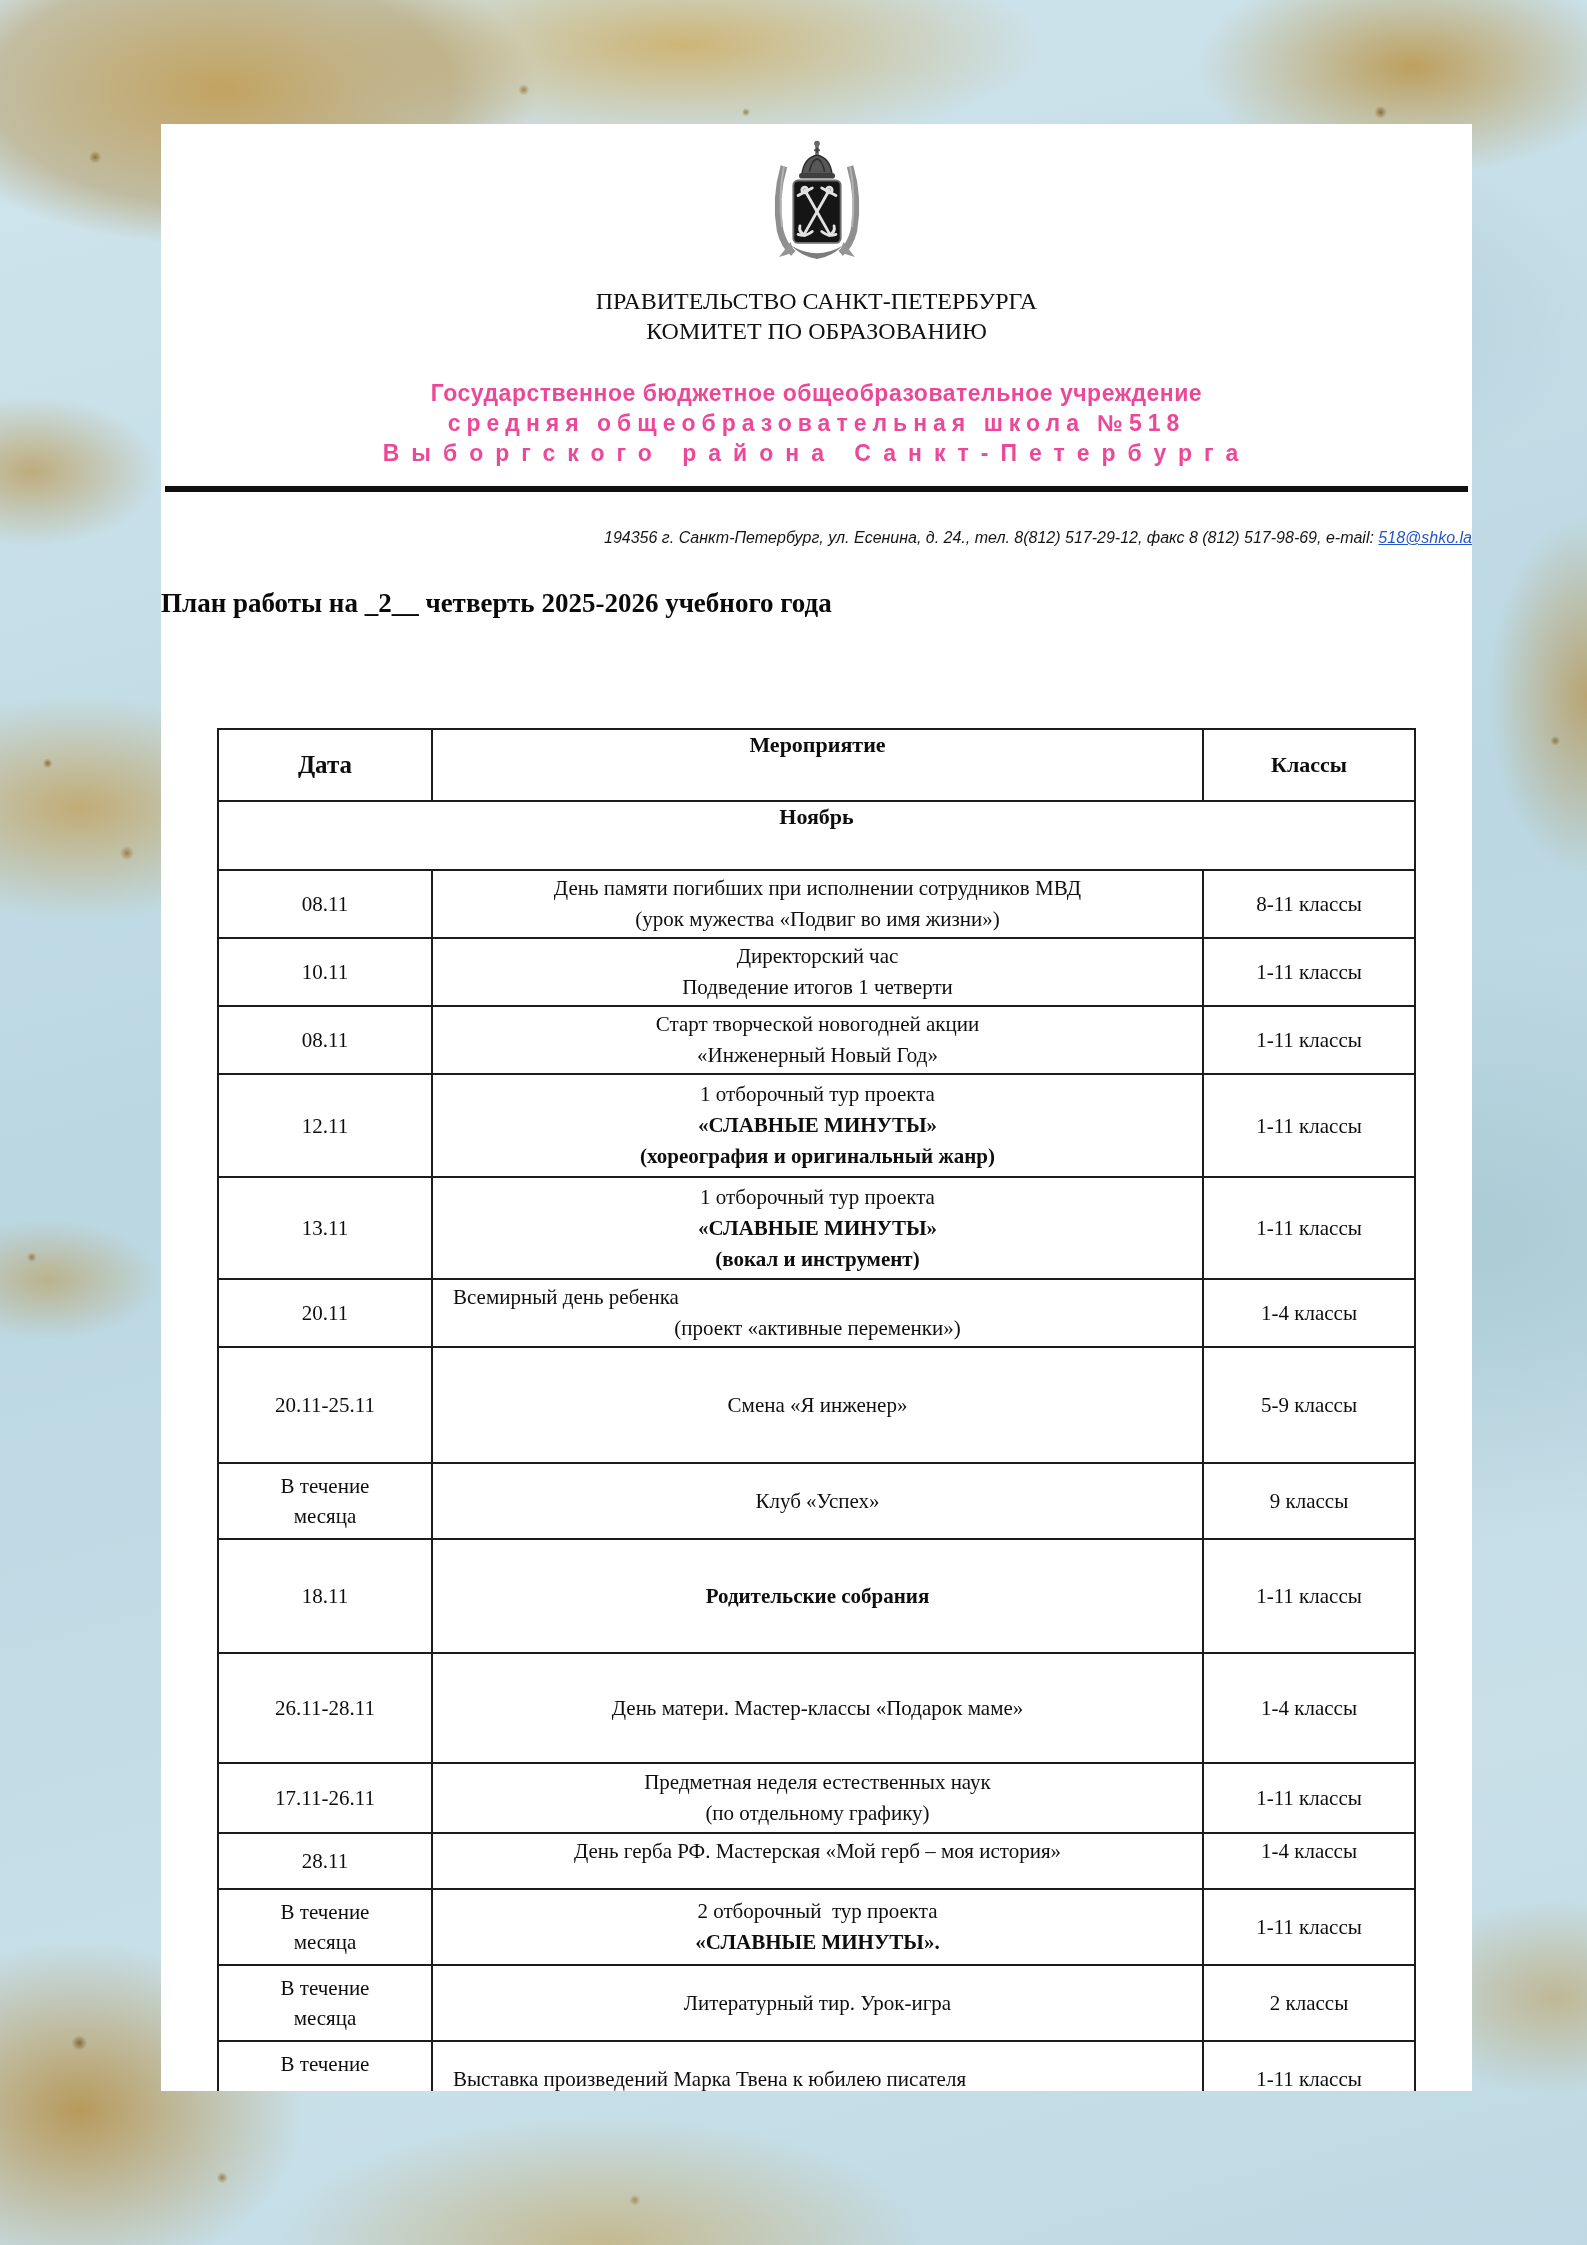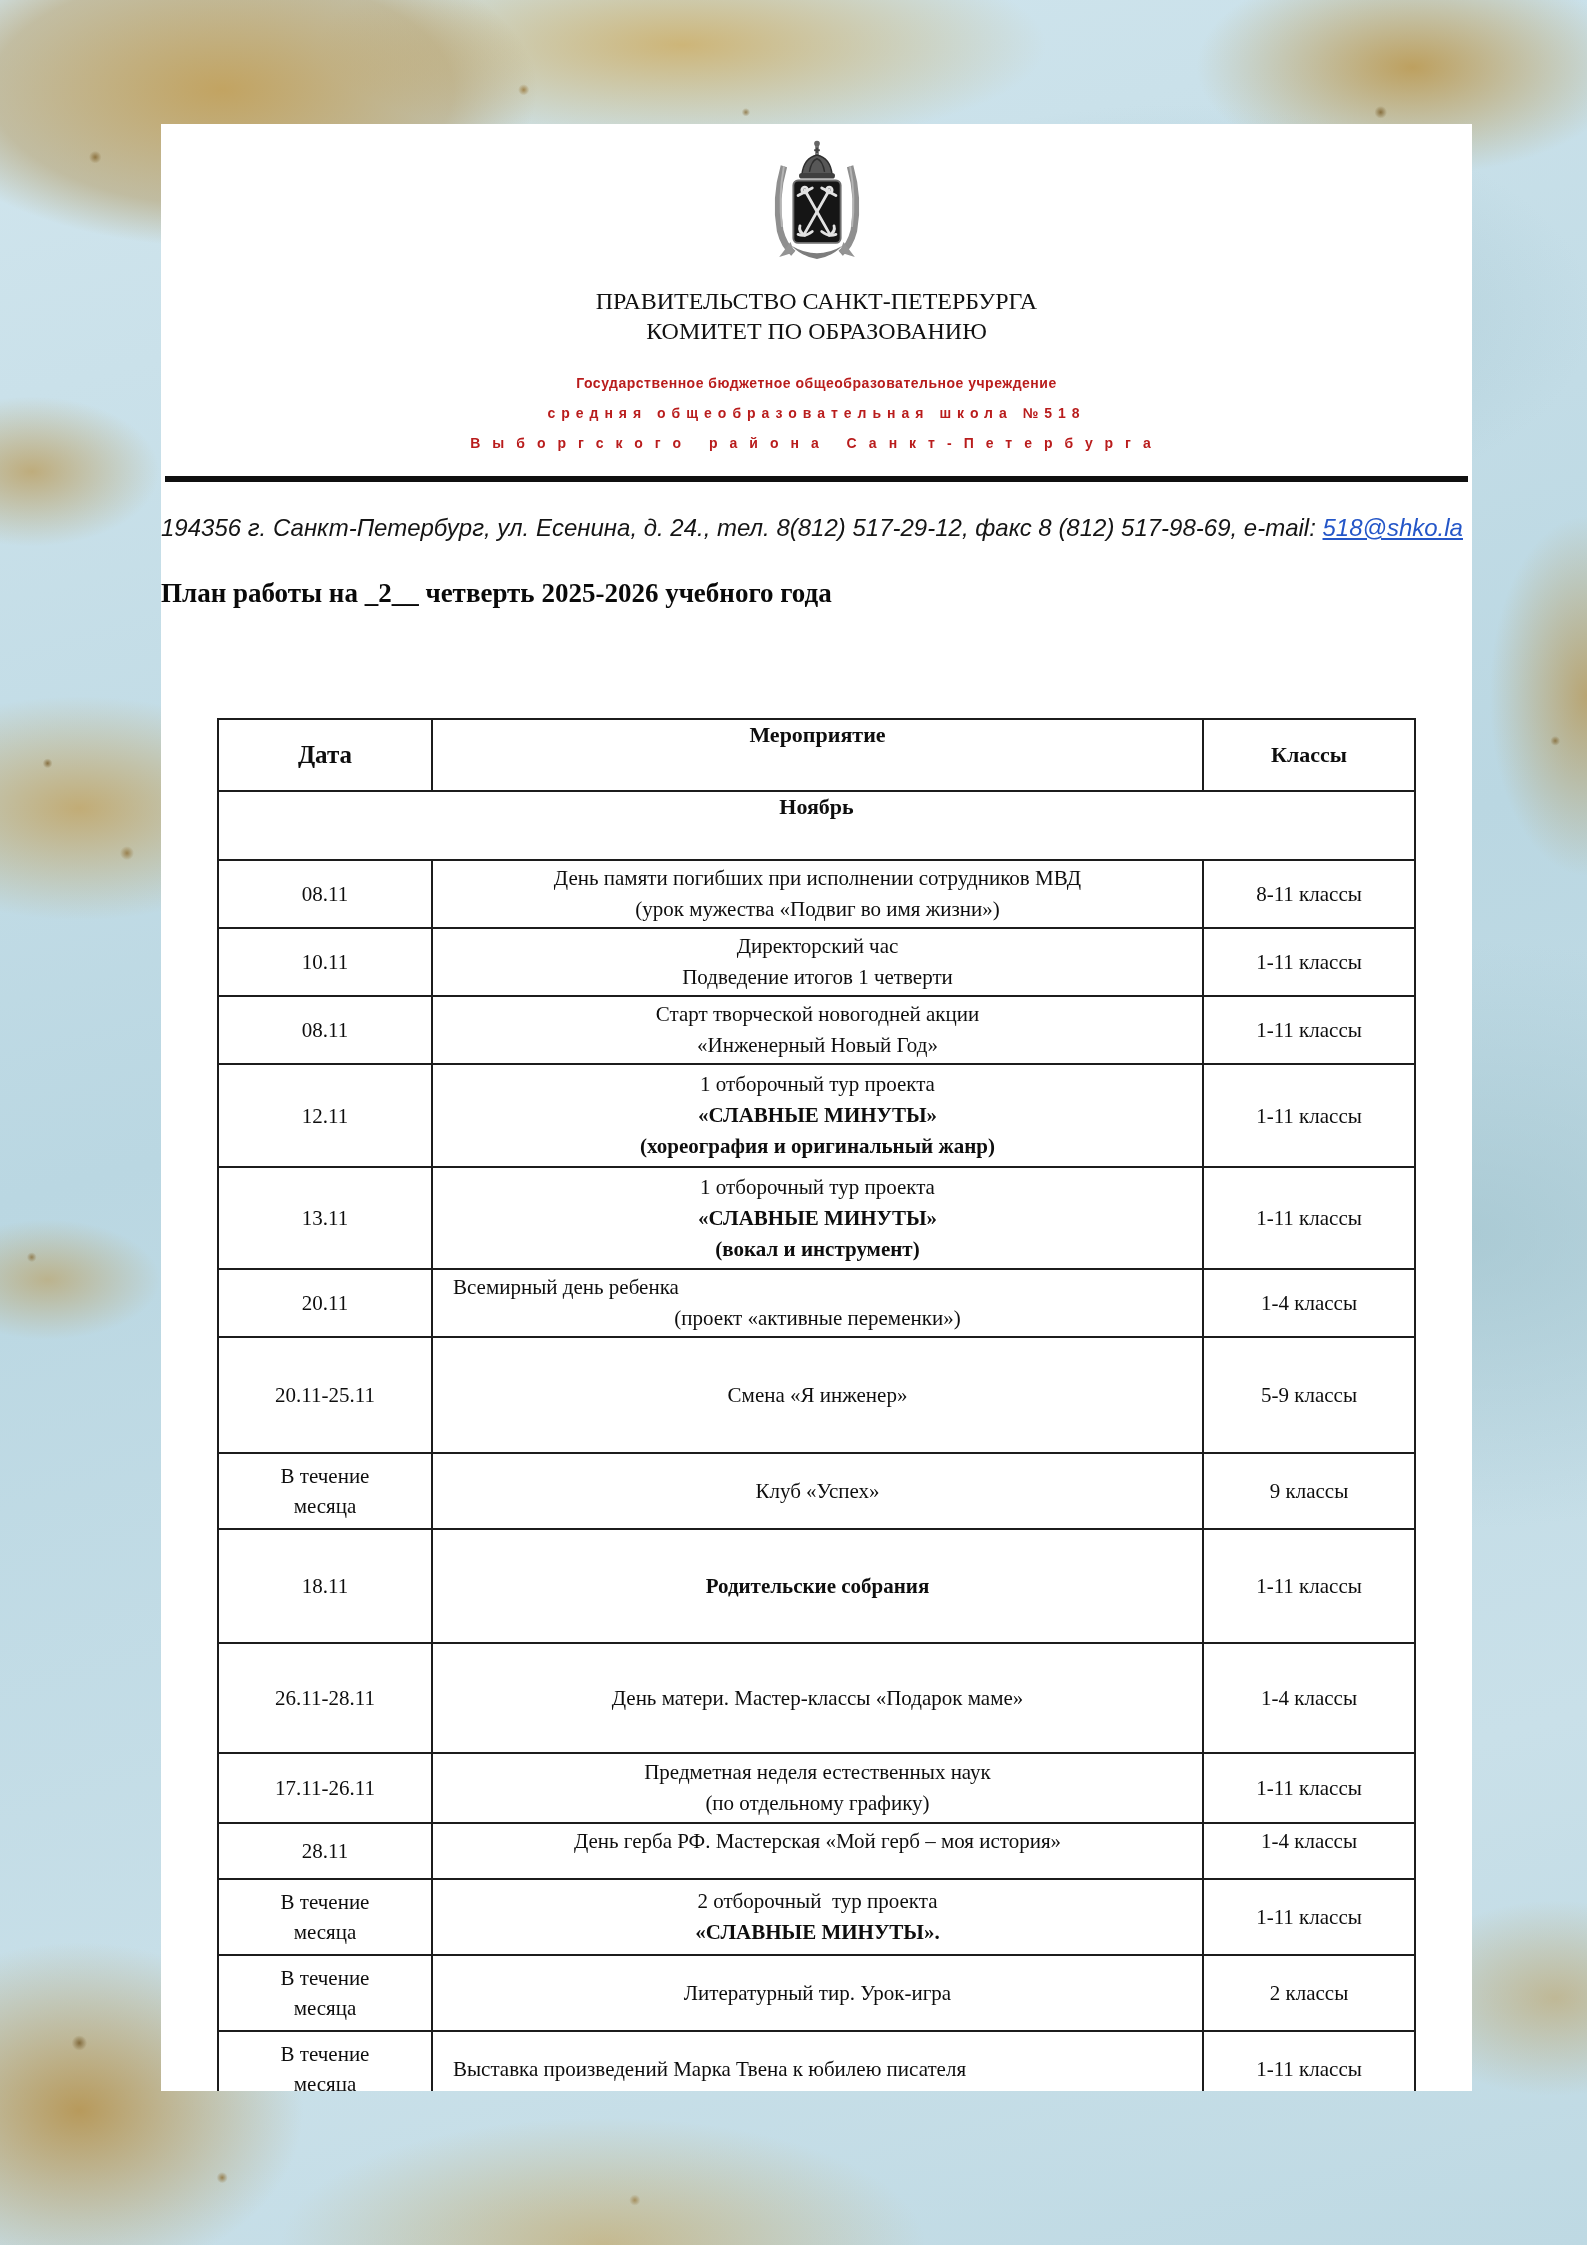--- a/index.html
+++ b/index.html
@@ -39,31 +39,31 @@
       radial-gradient(circle 8px at 40% 98%, rgba(150,118,58,.7), transparent 70%),
       radial-gradient(circle 7px at 98% 33%, rgba(125,96,42,.75), transparent 70%);
   }
   .page{
     position:absolute;left:161px;top:124px;width:1311px;height:1967px;
     background:#ffffff;overflow:hidden;
   }
   .crest{display:block;margin:14px auto 0;}
   .org{ text-align:center;margin-top:12px;font-size:24px;line-height:30px;color:#111; }
   .school{
-    text-align:center;margin-top:22px;color:#b91c1c;
+    text-align:center;margin-top:32px;color:#ec4899;
     font-family:"Liberation Sans","DejaVu Sans",sans-serif;font-weight:700;
-    font-size:14px;line-height:30px;
+    font-size:23px;line-height:30px;
   }
   .school .l1{letter-spacing:0.5px;}
   .school .l2{letter-spacing:6px;}
   .school .l3{letter-spacing:12px;}
   .rule{height:6px;background:#101010;margin:18px 4px 0 4px;}
   .address{
-    margin-top:34px;text-align:left;font-style:italic;color:#151515;
-    font-family:"Liberation Sans","DejaVu Sans",sans-serif;font-size:24px;line-height:24px;
+    margin-top:34px;text-align:right;font-style:italic;color:#151515;
+    font-family:"Liberation Sans","DejaVu Sans",sans-serif;font-size:16px;line-height:24px;
   }
   .address a{color:var(--link,#2456c8);text-decoration:underline;}
   .doc-title{margin-top:36px;text-align:left;font-weight:700;font-size:27px;line-height:34px;color:#0a0a0a;}
   table.plan{
     border-collapse:collapse;margin:108px auto 0;width:1197px;table-layout:fixed;
     font-size:21px;color:#0e0e0e;
   }
   table.plan td,table.plan th{border:2px solid #1c1c1c;padding:2px 6px;}
   col.c1{width:214px;} col.c2{width:771px;} col.c3{width:212px;}
   th.h-date{font-size:25px;vertical-align:middle;text-align:center;height:66px;}

